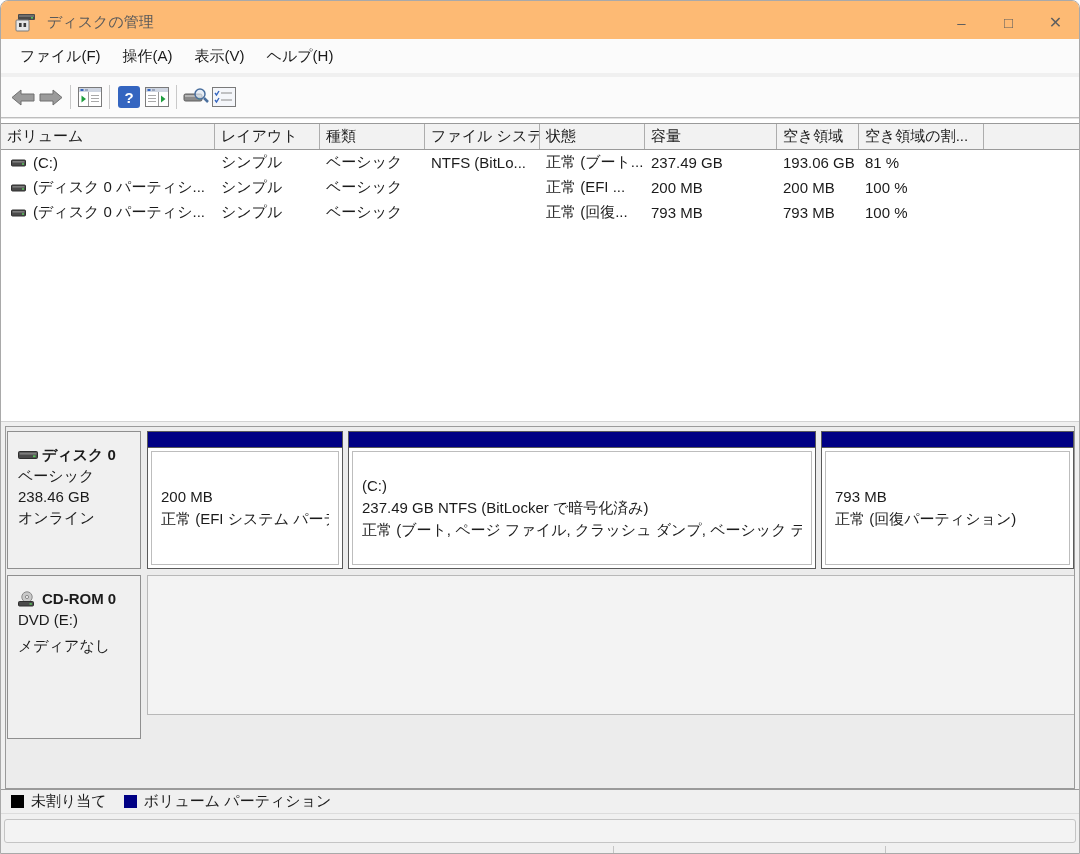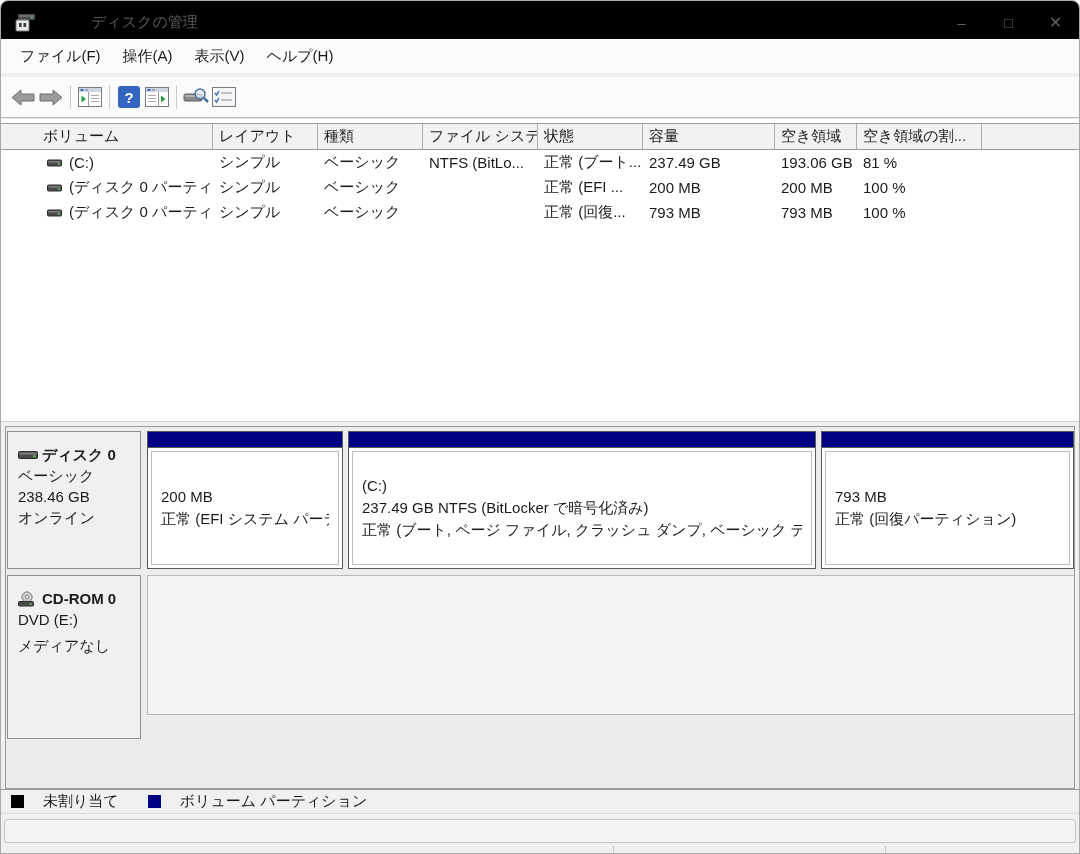--- a/index.html
+++ b/index.html
@@ -7,21 +7,21 @@
   body { font-family: "Liberation Sans", "DejaVu Sans", sans-serif; color: #1b1b1b; }
 
   .window {
     position: absolute; left: 0; top: 0; width: 1080px; height: 854px;
     border: 1px solid #a9a9a9; border-radius: 8px 8px 0 0;
     overflow: hidden; background: #f0f0f0;
   }
 
   
   .titlebar { position: absolute; left: 0; top: 0; right: 0; height: 42px;
-    background: #000000; display: flex; align-items: center; gap: 44px; }
+    background: #fdba74; display: flex; align-items: center; }
   .app-icon { margin: 0 10px 0 14px; width: 22px; height: 19px; flex: 0 0 auto; }
   .title-text { font-size: 15px; color: #5a5a5a; }
   .caption-group { margin-left: auto; display: flex; height: 42px; }
   .caption-btn { width: 47px; height: 42px; display: flex; align-items: center;
     justify-content: center; font-size: 15px; color: #5f5f5f; }
   .caption-btn.close { font-size: 16px; }
 
   
   .menubar { position: absolute; left: 0; top: 38px; right: 0; height: 34px;
     background: #fbfbfb; display: flex; align-items: center; padding-left: 8px; }
@@ -38,21 +38,21 @@
     align-items: center; justify-content: center; }
 
   
   .list-pane { position: absolute; left: 0; top: 117px; right: 0; height: 303px;
     background: #ffffff; border-top: 1px solid #e3e3e3; }
   .list-header { display: flex; height: 27px; margin-top: 4px; background: #f2f2f2;
     border-top: 1px solid #9a9a9a; border-bottom: 1px solid #9a9a9a; }
   .hcell { font-size: 15px; padding: 3px 6px 0 6px; border-right: 1px solid #adadad;
     white-space: nowrap; overflow: hidden; flex: 0 0 auto; }
   .hfill { flex: 1 1 auto; border-right: none; }
-  .c-vol { width: 176px; margin-left: 36px; } .c-lay { width: 105px; } .c-typ { width: 105px; }
+  .c-vol { width: 214px; } .c-lay { width: 105px; } .c-typ { width: 105px; }
   .c-fs  { width: 115px; } .c-sta { width: 105px; } .c-cap { width: 132px; }
   .c-fre { width: 82px; }  .c-pct { width: 125px; }
   .vrow { display: flex; height: 25px; align-items: center; }
   .cell { font-size: 15px; padding: 0 6px; white-space: nowrap; overflow: hidden; flex: 0 0 auto; }
   .vol-cell { display: flex; align-items: center; gap: 7px; padding-left: 10px; }
 
   
   .lower { position: absolute; left: 0; top: 420px; right: 0; height: 392px;
     background: #f0f0f0; border-top: 1px solid #d2d2d2; }
   .graph-region { position: absolute; left: 4px; right: 4px; top: 4px; bottom: 24px;
@@ -76,21 +76,21 @@
   .part-body { flex: 1 1 auto; margin: 3px; border: 1px solid #bdbdbd;
     display: flex; flex-direction: column; justify-content: center;
     padding: 0 9px; font-size: 15px; line-height: 22px; overflow: hidden; }
   .part-line { white-space: nowrap; overflow: hidden; }
 
   .cd-empty-region { position: absolute; left: 141px; top: 148px; height: 140px;
     width: 928px; background: #f3f3f3; border: 1px solid #b8b8b8; }
 
   .legend { position: absolute; left: 0; right: 0; bottom: 0; height: 24px;
     border-top: 1px solid #9a9a9a; display: flex; align-items: center;
-    padding-left: 10px; gap: 19px; font-size: 15px; background: #f0f0f0; }
+    padding-left: 10px; gap: 7px; font-size: 15px; background: #f0f0f0; }
   .swatch { width: 13px; height: 13px; flex: 0 0 auto; }
   .swatch-unallocated { background: #000000; }
   .swatch-primary { background: #000084; margin-left: 10px; }
   .legend-label { white-space: nowrap; }
 
   
   .statusbar { position: absolute; left: 0; top: 812px; right: 0; height: 42px;
     background: #f0f0f0; border-top: 1px solid #dcdcdc; }
   .status-pane { position: absolute; left: 3px; right: 3px; top: 5px; height: 24px;
     background: #f3f3f3; border: 1px solid #c4c4c4; border-radius: 3px; }

